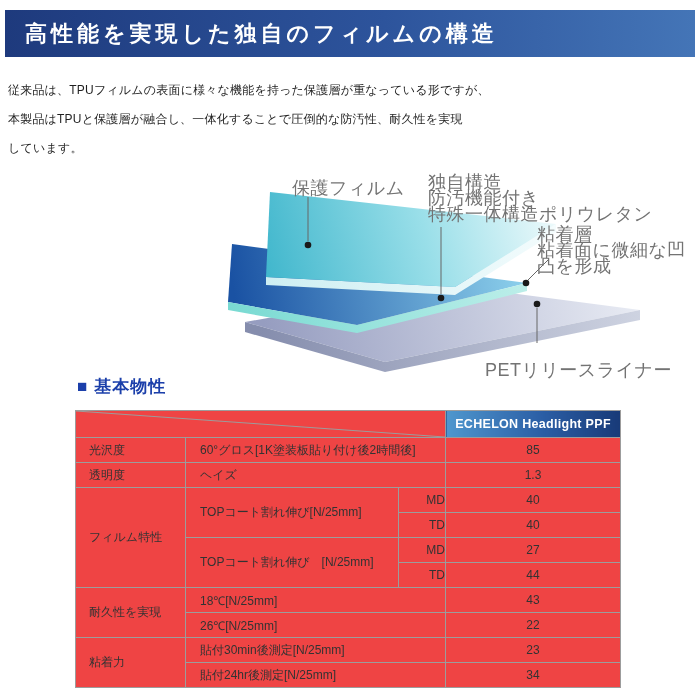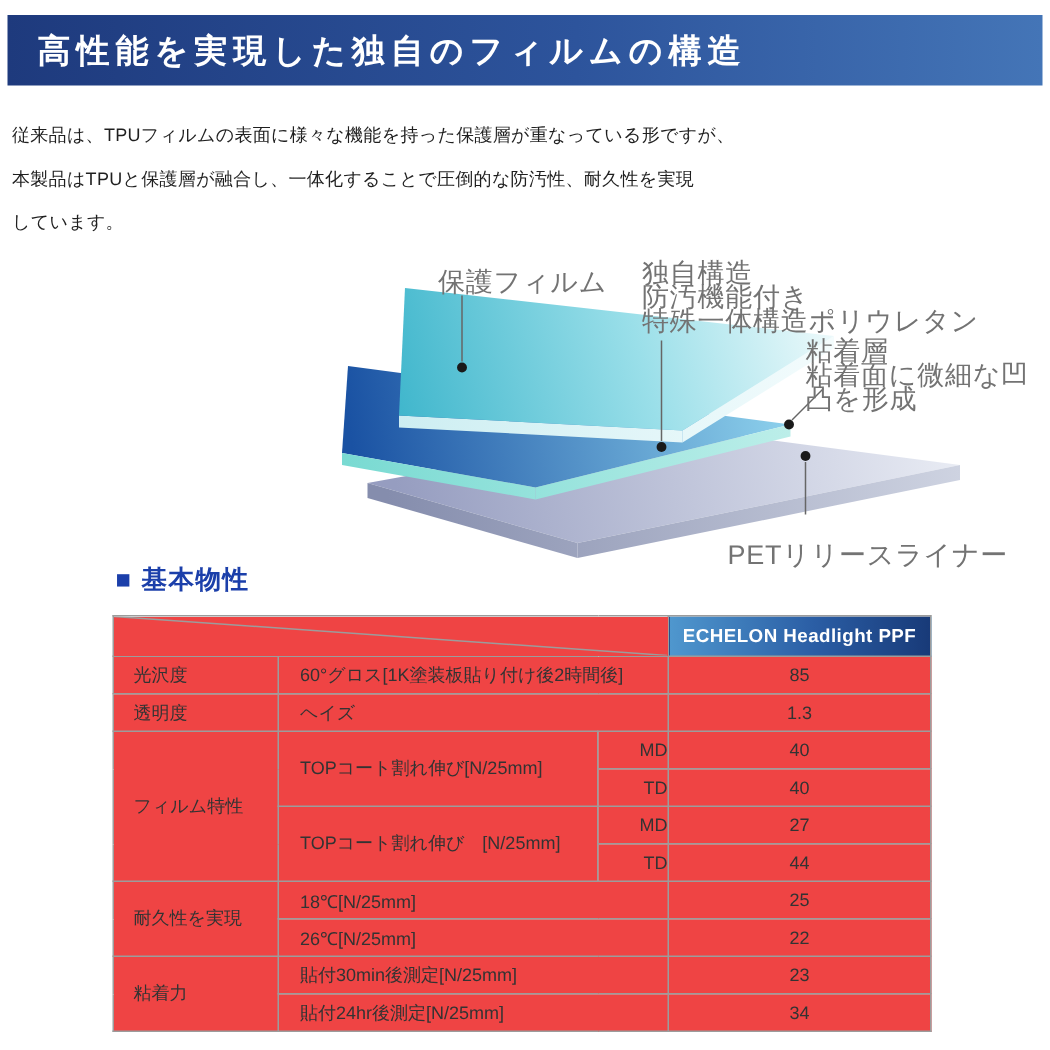--- a/index.html
+++ b/index.html
@@ -233,21 +233,21 @@
       <td class="dir">MD</td>
       <td class="val">27</td>
     </tr>
     <tr>
       <td class="dir">TD</td>
       <td class="val">44</td>
     </tr>
     <tr>
       <td class="cat" rowspan="2">耐久性を実現</td>
       <td class="test" colspan="2">18℃[N/25mm]</td>
-      <td class="val">25</td>
+      <td class="val">43</td>
     </tr>
     <tr>
       <td class="test" colspan="2">26℃[N/25mm]</td>
       <td class="val">22</td>
     </tr>
     <tr>
       <td class="cat" rowspan="2">粘着力</td>
       <td class="test" colspan="2">貼付30min後測定[N/25mm]</td>
       <td class="val">23</td>
     </tr>

